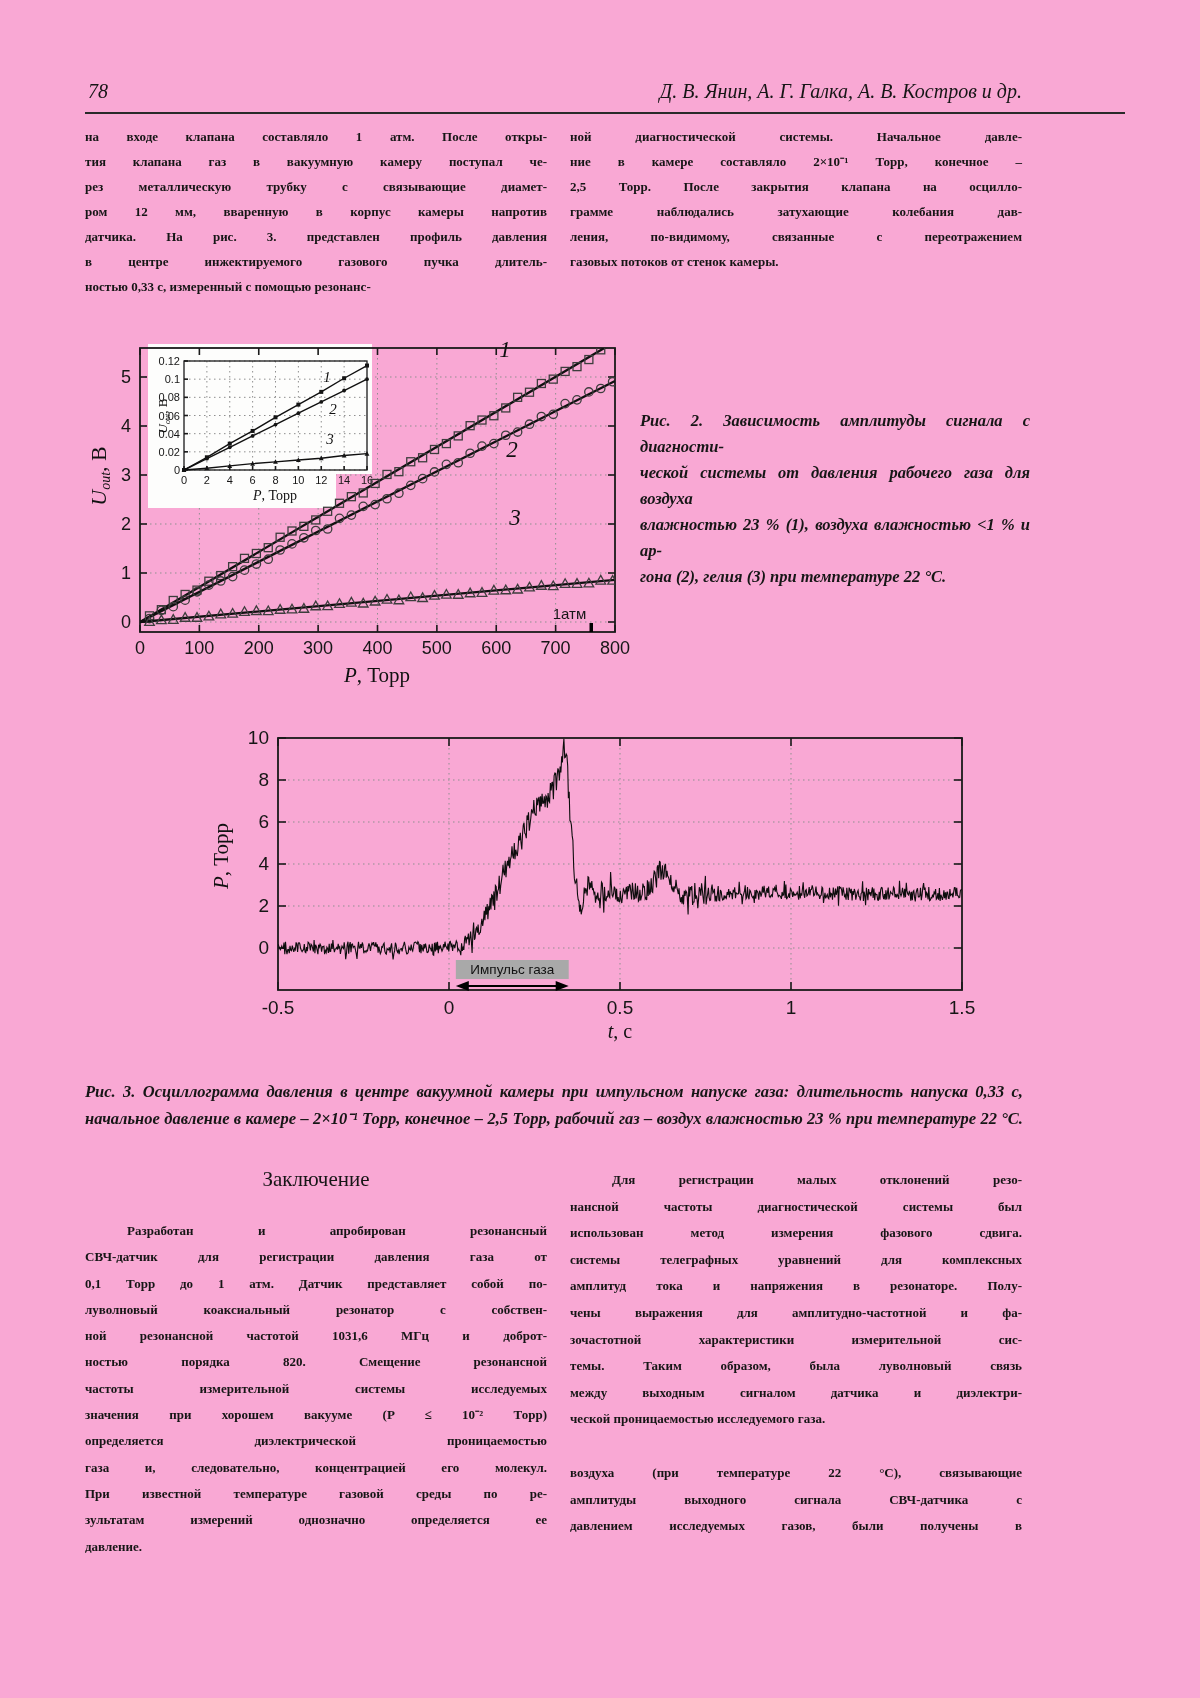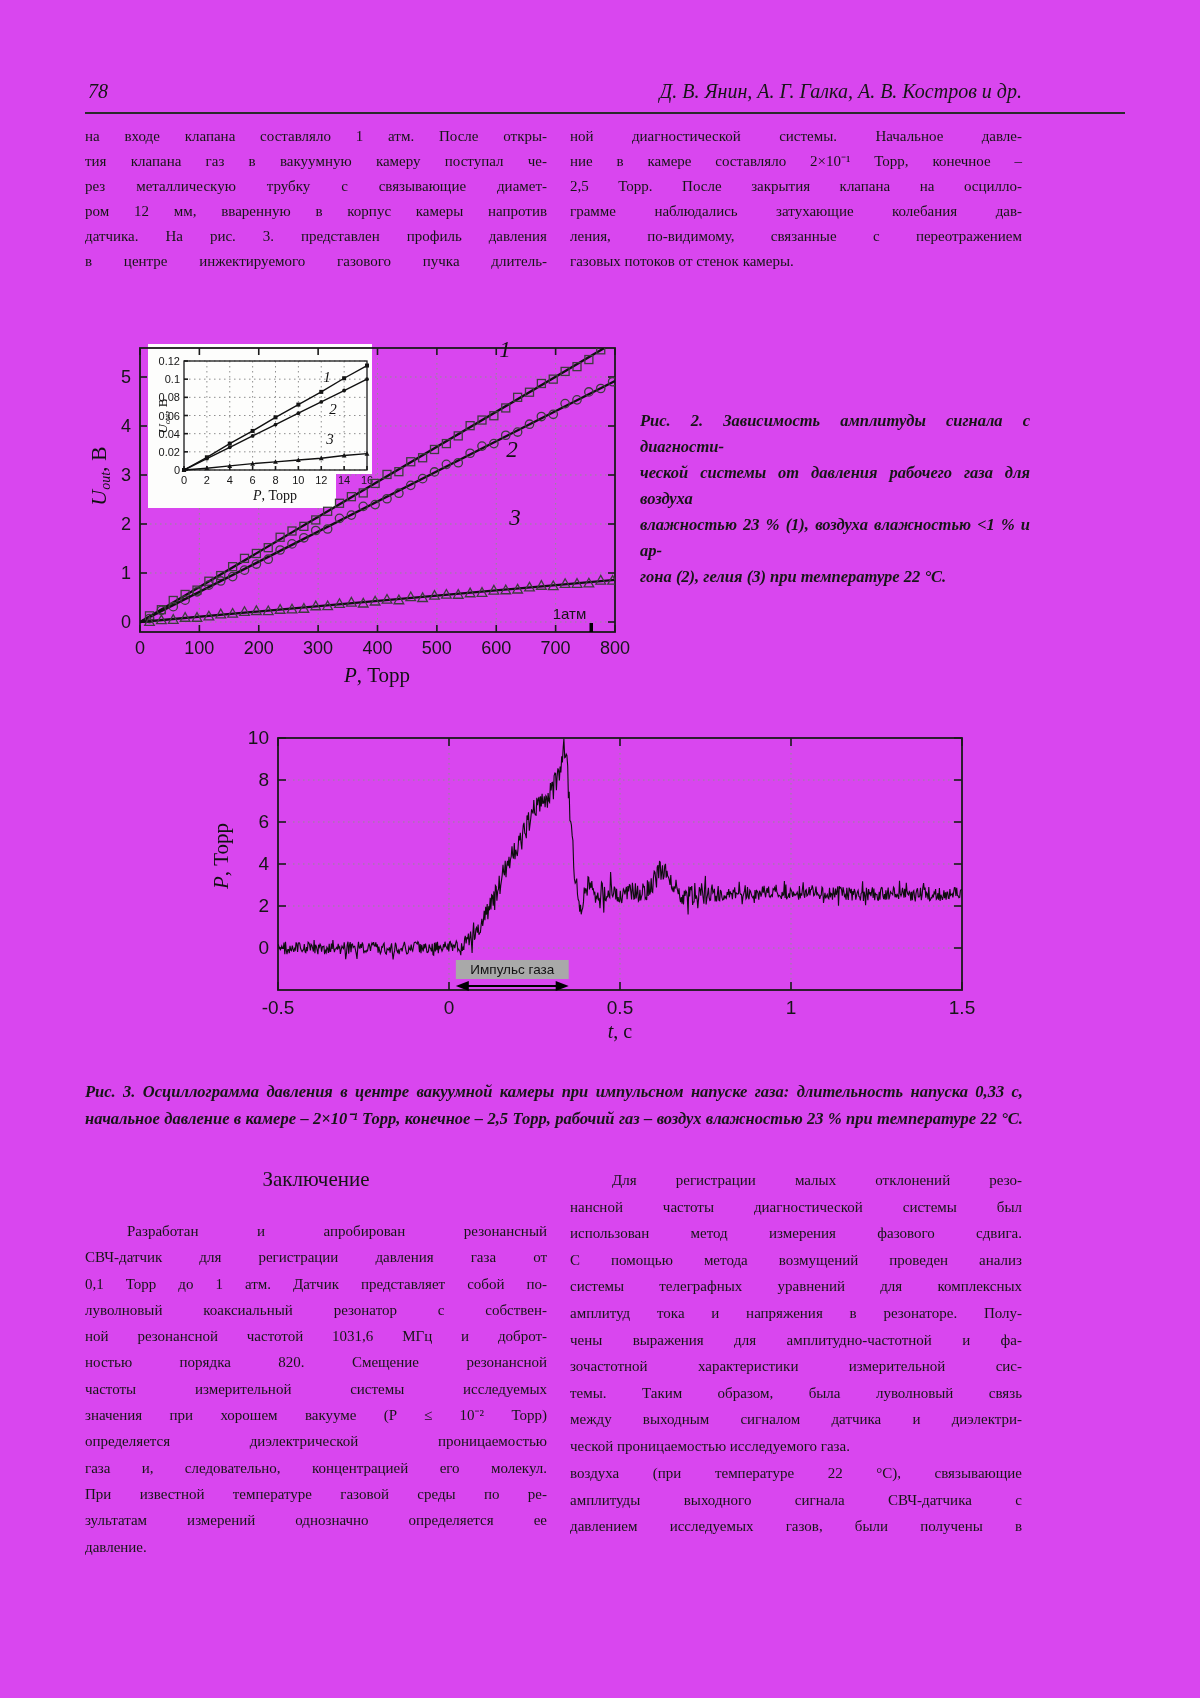--- a/index.html
+++ b/index.html
@@ -1,21 +1,21 @@
 <!DOCTYPE html>
 <html><head>
 <meta charset="utf-8">
 <style>
   html,body{margin:0;padding:0;background:#e8e8e8;}
-  .page{position:relative;width:1200px;height:1698px;background:#d946ef;margin:0 auto;
+  .page{position:relative;width:1200px;height:1698px;background:#f9a8d4;margin:0 auto;
         font-family:"Liberation Serif",serif;color:#161616;overflow:hidden;}
   .hdr-num{position:absolute;left:88px;top:80px;font-style:italic;font-size:20px;}
   .hdr-authors{position:absolute;right:178px;top:80px;font-style:italic;font-size:20px;}
   .hdr-rule{position:absolute;left:85px;top:112px;width:1040px;height:2px;background:#2a2a2a;}
-  .col{position:absolute;font-size:15px;}
+  .col{position:absolute;font-size:13px;font-weight:bold;}
   .intro-left{left:85px;top:124px;width:462px;line-height:25px;}
   .intro-right{left:570px;top:124px;width:452px;line-height:25px;}
   .jline{text-align:justify;text-align-last:justify;}
   .jline.last{text-align-last:left;}
   .jline.indent{text-indent:42px;}
   .fig2-host{position:absolute;left:90px;top:316px;width:555px;height:384px;}
   .fig2-caption{position:absolute;left:640px;top:408px;width:390px;font-size:16.5px;
                 line-height:26px;font-weight:bold;font-style:italic;}
   .cap-line{text-align:justify;text-align-last:justify;}
   .cap-line.last{text-align-last:left;}
@@ -58,20 +58,21 @@
   <div class="hdr-authors">Д. В. Янин, А. Г. Галка, А. В. Костров и др.</div>
   <div class="hdr-rule"></div>
 
   <div class="col intro-left">
       <div class="jline">на входе клапана составляло 1 атм. После откры-</div>
       <div class="jline">тия клапана газ в вакуумную камеру поступал че-</div>
       <div class="jline">рез металлическую трубку с связывающие диамет-</div>
       <div class="jline">ром 12 мм, вваренную в корпус камеры напротив</div>
       <div class="jline">датчика. На рис. 3. представлен профиль давления</div>
       <div class="jline">в центре инжектируемого газового пучка длитель-</div>
+      <div class="jline last">ностью 0,33 с, измеренный с помощью резонанс-</div>
     </div>
   <div class="col intro-right">
       <div class="jline">ной диагностической системы. Начальное давле-</div>
       <div class="jline">ние в камере составляло 2×10⁻¹ Торр, конечное –</div>
       <div class="jline">2,5 Торр. После закрытия клапана на осцилло-</div>
       <div class="jline">грамме наблюдались затухающие колебания дав-</div>
       <div class="jline">ления, по-видимому, связанные с переотражением</div>
       <div class="jline last">газовых потоков от стенок камеры.</div>
     </div>
 
@@ -451,21 +452,20 @@
       <div class="jline">определяется диэлектрической проницаемостью</div>
       <div class="jline">газа и, следовательно, концентрацией его молекул.</div>
       <div class="jline">При известной температуре газовой среды по ре-</div>
       <div class="jline">зультатам измерений однозначно определяется ее</div>
       <div class="jline last">давление.</div>
     </div>
   <div class="col concl-right1">
       <div class="jline indent">Для регистрации малых отклонений резо-</div>
       <div class="jline">нансной частоты диагностической системы был</div>
       <div class="jline">использован метод измерения фазового сдвига.</div>
-      <div class="jline">С помощью метода возмущений проведен анализ</div>
       <div class="jline">системы телеграфных уравнений для комплексных</div>
       <div class="jline">амплитуд тока и напряжения в резонаторе. Полу-</div>
       <div class="jline">чены выражения для амплитудно-частотной и фа-</div>
       <div class="jline">зочастотной характеристики измерительной сис-</div>
       <div class="jline">темы. Таким образом, была луволновый связь</div>
       <div class="jline">между выходным сигналом датчика и диэлектри-</div>
       <div class="jline last">ческой проницаемостью исследуемого газа.</div>
     </div>
   <div class="col concl-right2">
       <div class="jline">воздуха (при температуре 22 °С), связывающие</div>

